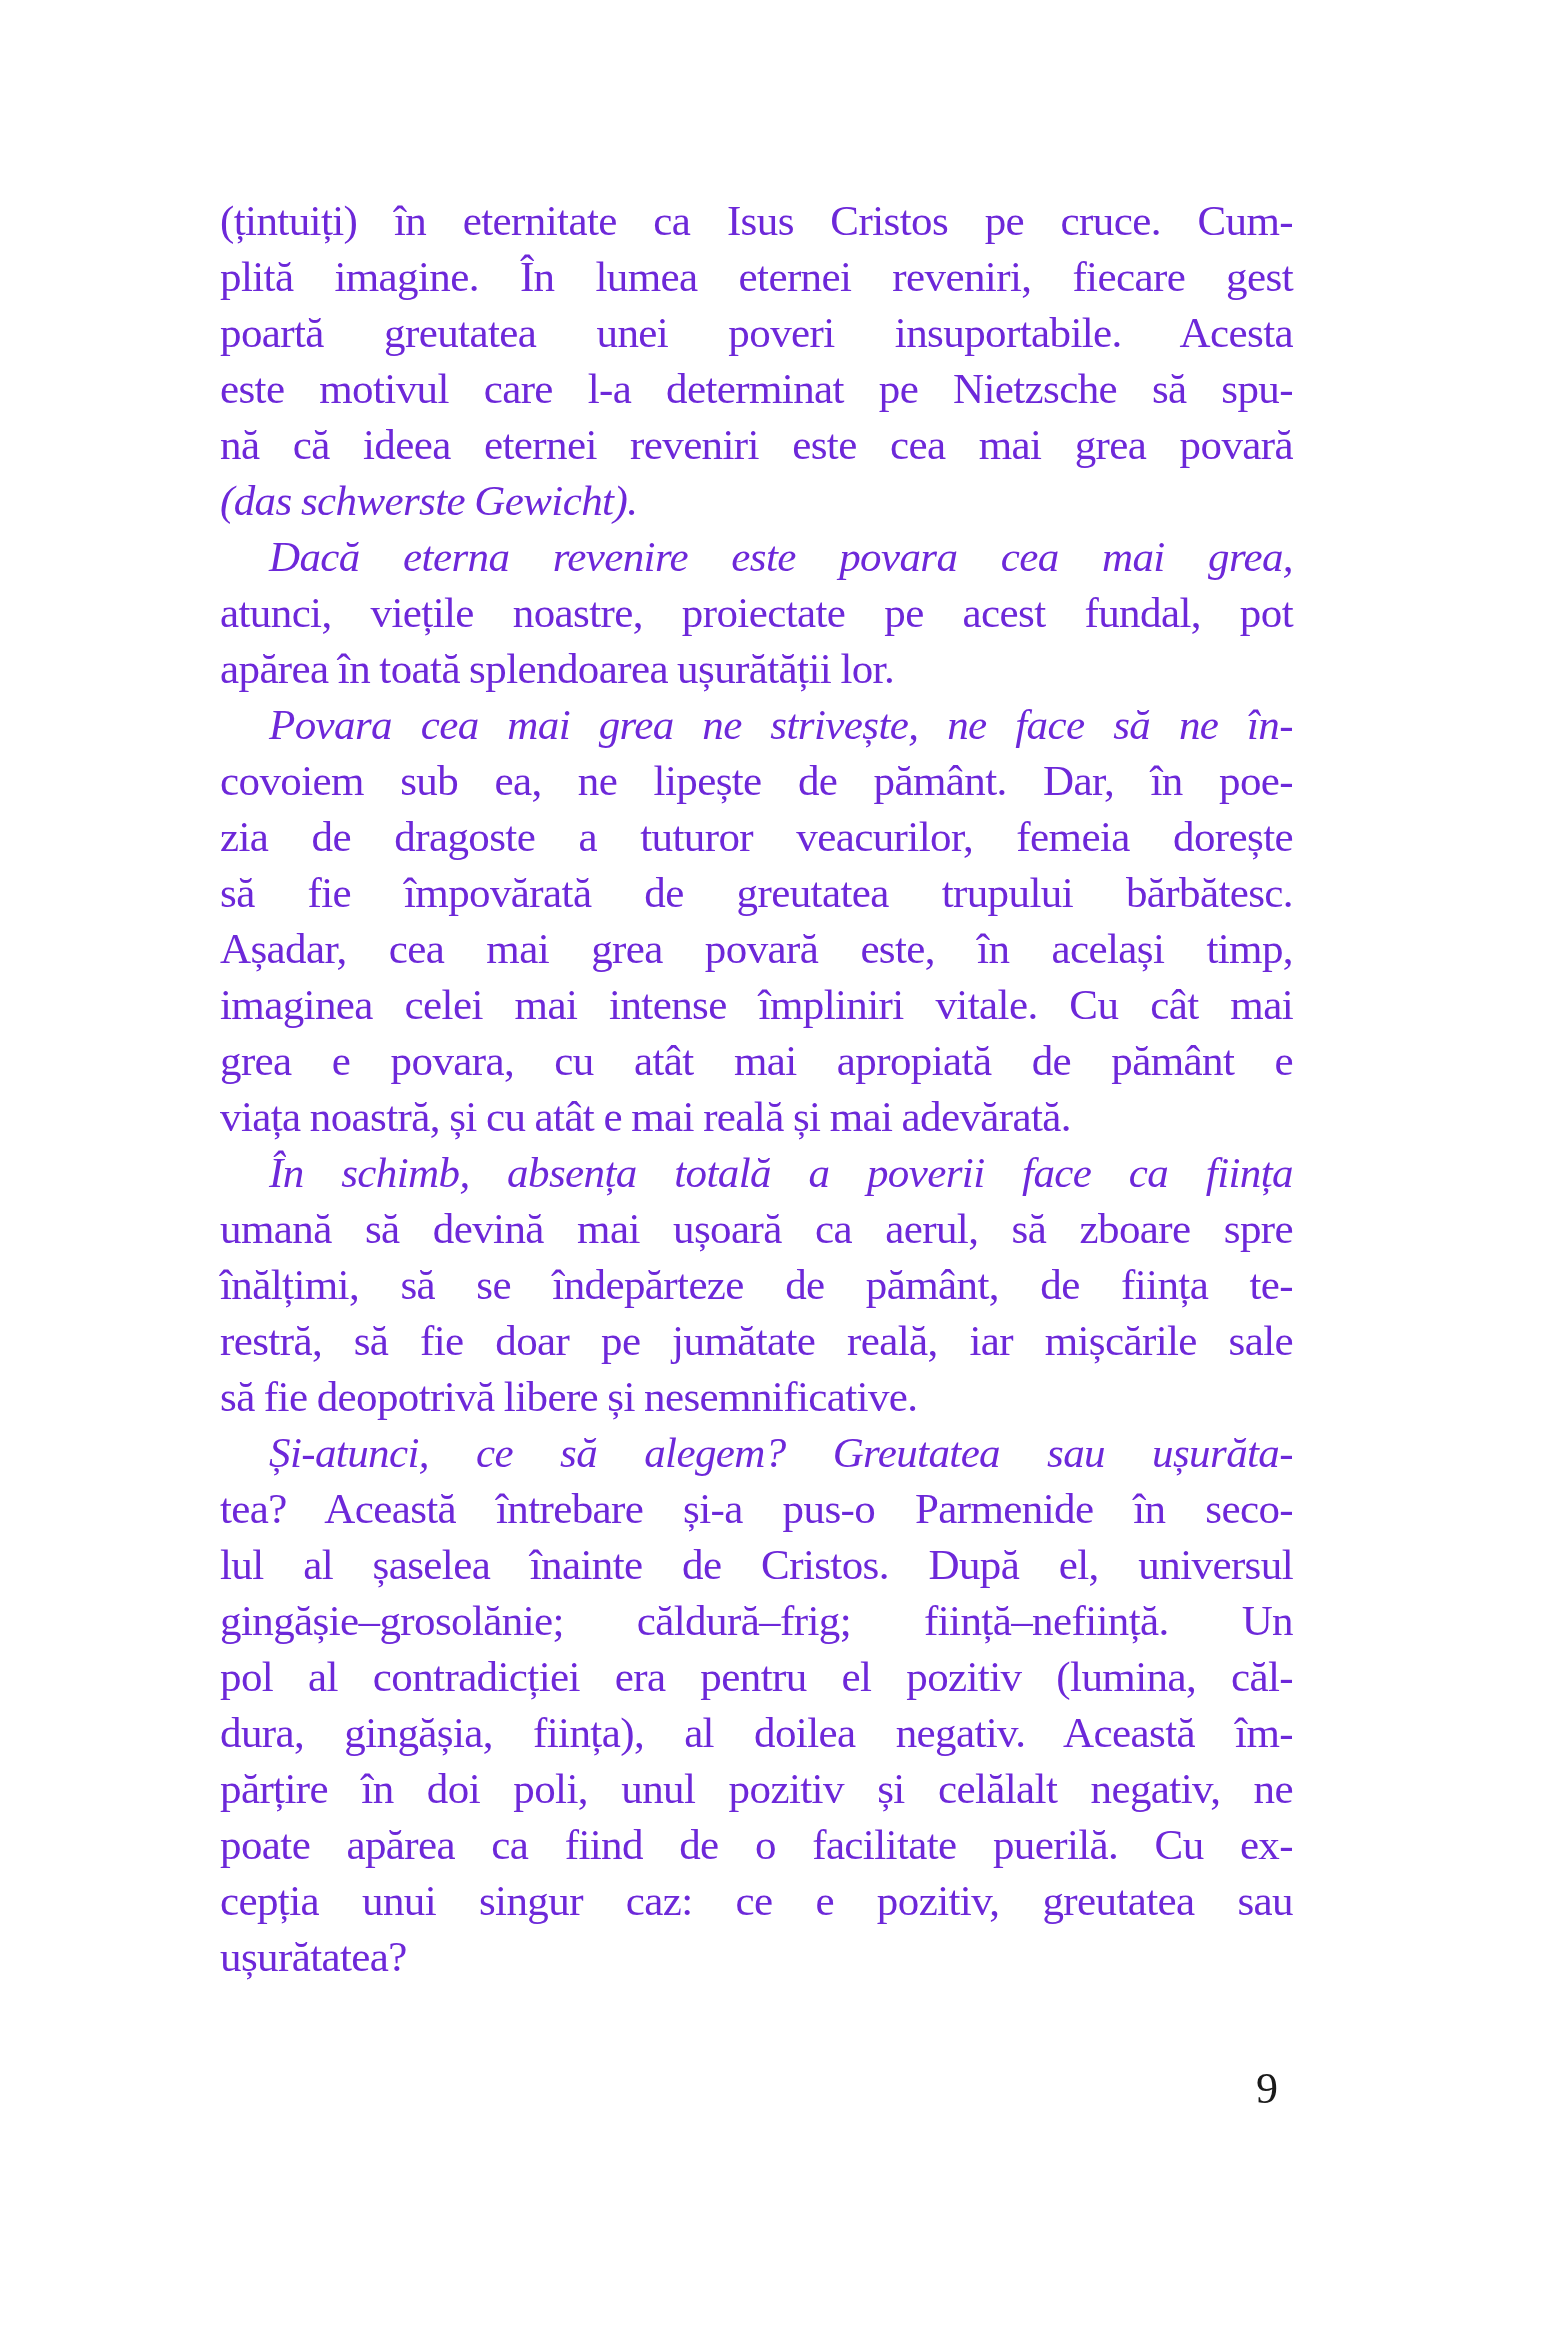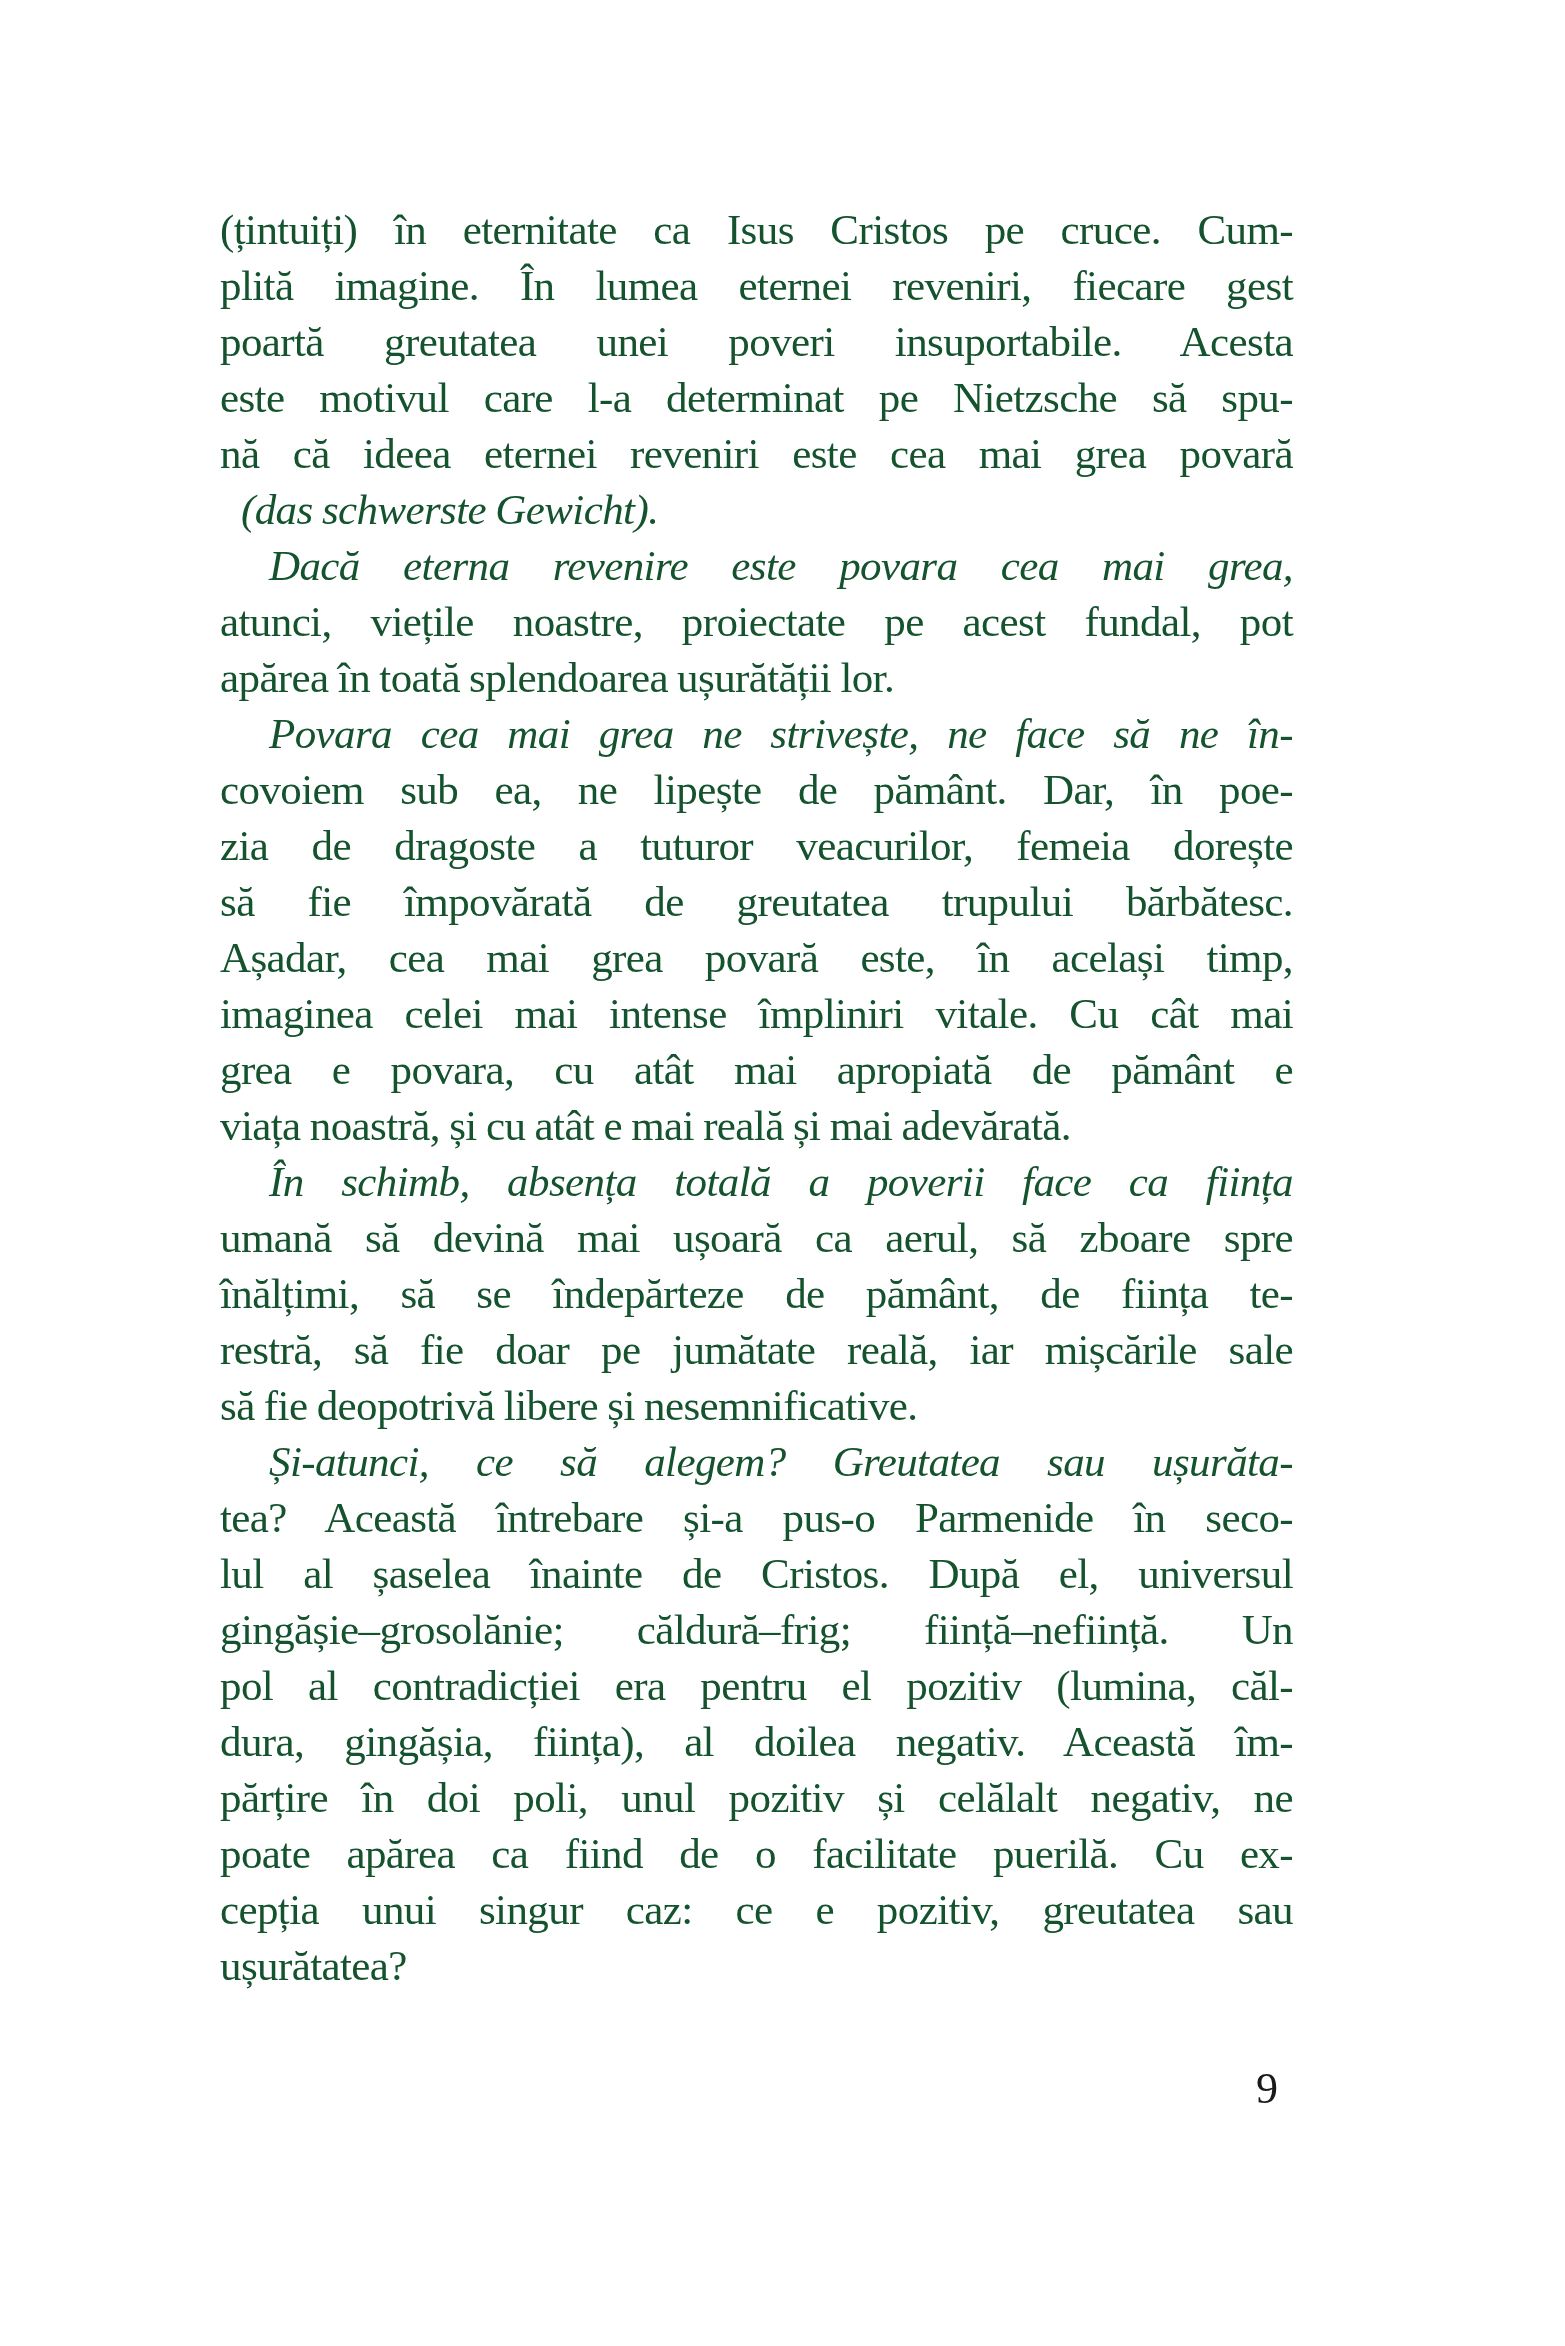--- a/index.html
+++ b/index.html
@@ -5,38 +5,38 @@
   html, body { margin: 0; padding: 0; background: #ffffff; }
   body { width: 1565px; height: 2347px; position: relative; overflow: hidden; }
   .page {
     position: absolute;
     left: 0; top: 0; width: 1565px; height: 2347px;
     background: #ffffff;
   }
   .text-block {
     position: absolute;
     left: 220px;
-    top: 202px;
+    top: 193px;
     width: 1073px;
     font-family: "Liberation Serif", "DejaVu Serif", serif;
     font-size: 43px;
     line-height: 56px;
-    color: #14532d;
+    color: #6d28d9;
   }
   .line {
     display: block;
     white-space: nowrap;
     text-align: justify;
     text-align-last: justify;
     letter-spacing: -0.6px;
     word-spacing: -0.9px;
   }
   .line.last { text-align-last: left; }
   .line.indent { padding-left: 49px; font-style: italic; }
-  .italic { font-style: italic; margin-left: 21px; }
+  .italic { font-style: italic; }
   .page-number {
     position: absolute;
     left: 1240px;
     top: 2063px;
     width: 38px;
     text-align: right;
     font-family: "Liberation Serif", "DejaVu Serif", serif;
     font-size: 44px;
     color: #1a1a1a;
   }

